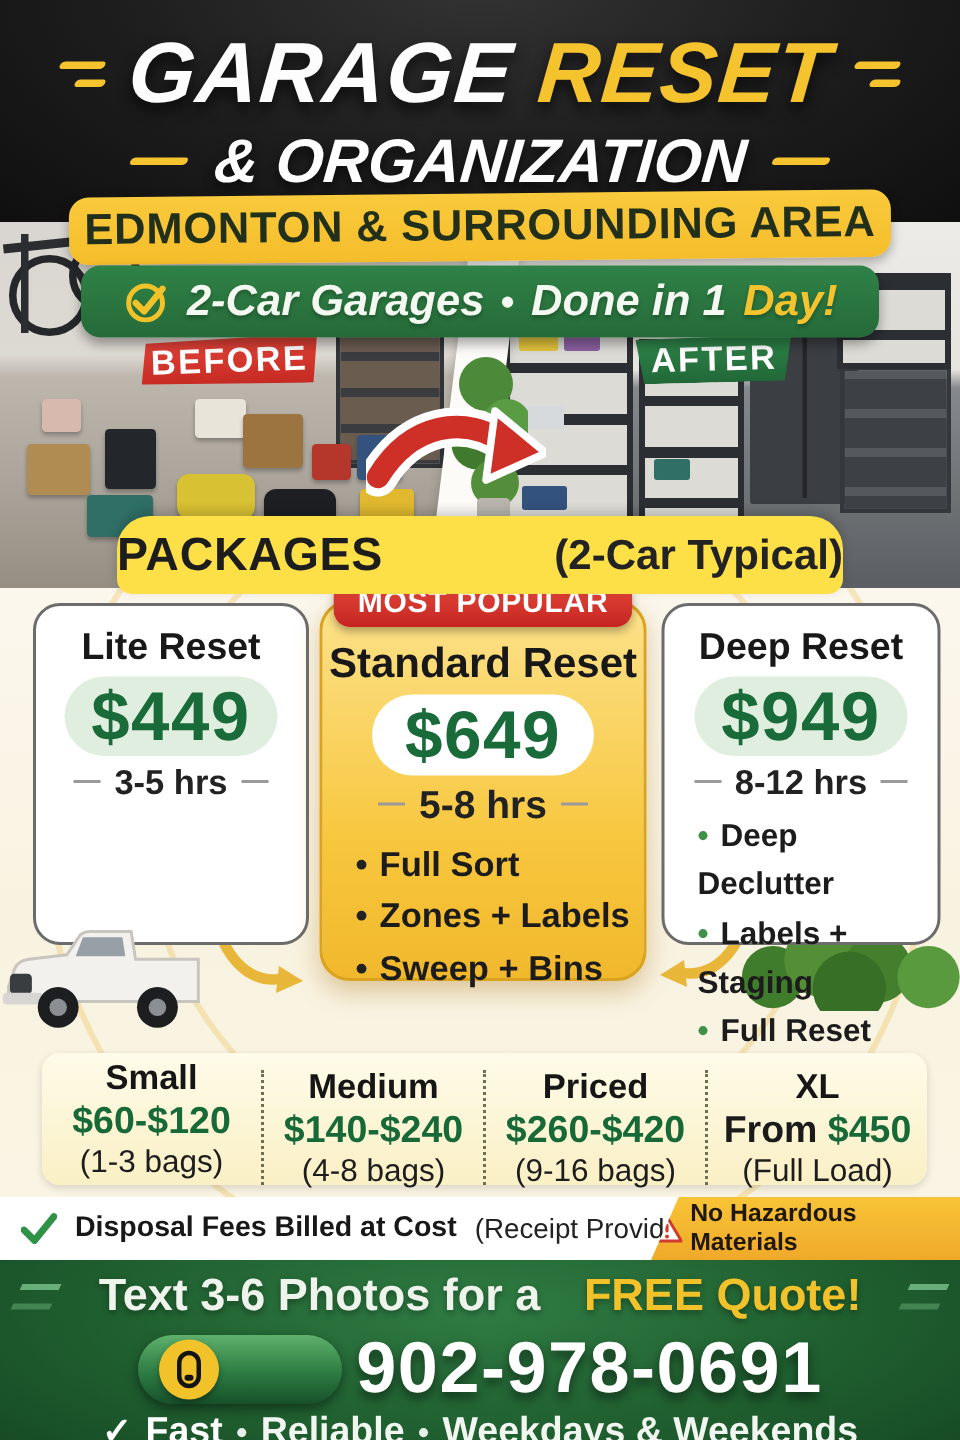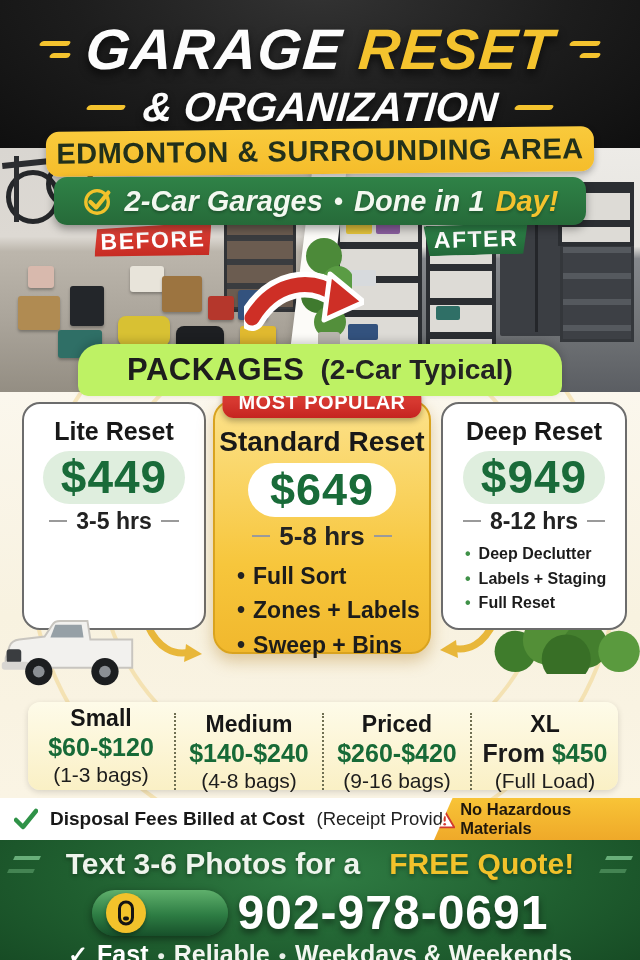--- a/index.html
+++ b/index.html
@@ -58,22 +58,22 @@
       display:flex;align-items:center;justify-content:center;box-shadow:0 3px 7px rgba(0,0,0,.3);}
   .area-banner span{font-weight:900;font-size:29px;color:#22301b;letter-spacing:.5px;}
   .tagline-banner{position:absolute;top:177px;left:54px;right:54px;height:48px;z-index:6;
       background:linear-gradient(180deg,#2f8247,#266a39);border-radius:13px;
       display:flex;align-items:center;justify-content:center;gap:11px;box-shadow:0 4px 8px rgba(0,0,0,.35);}
   .tagline-banner .t{font-style:italic;font-weight:800;font-size:29px;color:#f3f8f0;text-shadow:0 2px 3px rgba(0,0,0,.25);}
   .tagline-banner .hl{color:#f4c32e;}
   .tagline-banner .sep{color:#f3f8f0;font-size:26px;font-weight:900;}
 
   
-  .packages-panel{position:absolute;top:344px;left:78px;right:78px;height:52px;background:#bef264;z-index:6;
-      border-radius:22px 22px 10px 10px;display:flex;align-items:center;justify-content:center;gap:16px;
+  .packages-panel{position:absolute;top:344px;left:78px;right:78px;height:52px;background:#fde047;z-index:6;
+      border-radius:22px 22px 10px 10px;display:flex;align-items:center;justify-content:space-between;gap:16px;
       box-shadow:0 -3px 8px rgba(0,0,0,.18);}
   .packages-panel .h{font-weight:900;font-size:31px;color:#1d1d1d;letter-spacing:.5px;}
   .packages-panel .n{font-weight:600;font-size:28px;color:#232323;}
 
   
   .lower{position:absolute;top:392px;left:0;right:0;height:406px;overflow:hidden;
       background:linear-gradient(180deg,#fbf7ed 0%,#f8f2e0 55%,#faf4e4 100%);}
   .ring{position:absolute;border-radius:50%;border:4px solid rgba(233,184,58,.28);}
   .card{position:absolute;background:#fff;border:2px solid #6c6c6c;border-radius:18px;text-align:center;z-index:2;}
   .card-std{background:linear-gradient(180deg,#fce28b 0%,#f7c63c 65%,#f1b82d 100%);
@@ -86,21 +86,21 @@
   .price-pill{display:inline-block;margin-top:5px;padding:0 18px;border-radius:44px;background:#dfeede;
       color:#196b39;font-weight:900;font-size:46px;letter-spacing:1px;line-height:1.15;}
   .card-std .price-pill{background:#fff;font-size:45px;padding:1px 22px;}
   .duration{display:flex;align-items:center;justify-content:center;gap:9px;margin-top:4px;
       font-weight:900;font-size:23px;color:#222;}
   .card-std .duration{font-size:26px;}
   .duration::before,.duration::after{content:"";width:18px;height:2px;background:#9a9a9a;}
   .features{list-style:none;margin:7px 0 0 0;padding:0 0 0 22px;text-align:left;}
   .features li{font-weight:700;font-size:20px;color:#1c1c1c;line-height:1.55;}
   .features li::before{content:"•";color:#3f9148;font-weight:900;margin-right:8px;}
-  .card-deep .features li{font-size:16px;}
+  .card-deep .features li{font-size:21px;}
   .card-std .features li{font-weight:800;font-size:23px;line-height:1.5;}
   .card-std .features li::before{color:#222;}
   .swoosh{position:absolute;z-index:1;}
 
   
   .truck{position:absolute;left:-6px;top:214px;width:146px;height:100px;z-index:3;}
   .bush{position:absolute;right:-10px;top:216px;width:160px;height:66px;z-index:1;}
   .haul-banner{position:absolute;left:86px;right:16px;top:258px;height:46px;z-index:4;
       background:linear-gradient(180deg,#f9cc47,#f4bd2d);border-radius:14px;
       display:flex;align-items:center;justify-content:center;gap:9px;box-shadow:0 3px 7px rgba(0,0,0,.22);}

